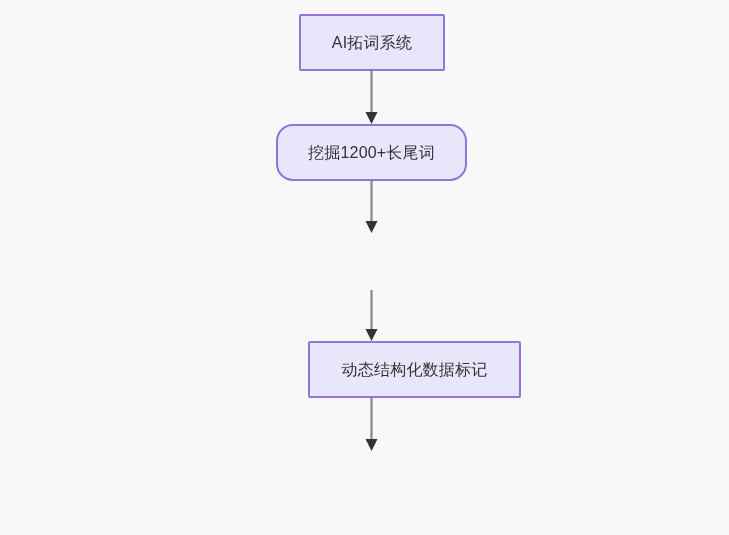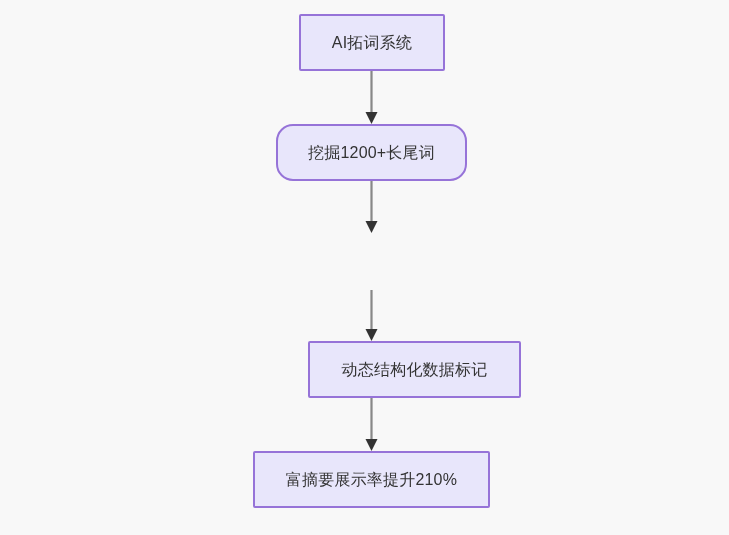--- a/index.html
+++ b/index.html
@@ -99,17 +99,14 @@
 
   <div class="node" id="node-2">
     <span class="node-label">挖掘1200+长尾词</span>
   </div>
 
 
   <div class="node" id="node-4">
     <span class="node-label">动态结构化数据标记</span>
   </div>
 
-  <div class="node" id="node-5">
-    <span class="node-label">富摘要展示率提升210%</span>
-  </div>
 
 </div>
 
 </body></html>

